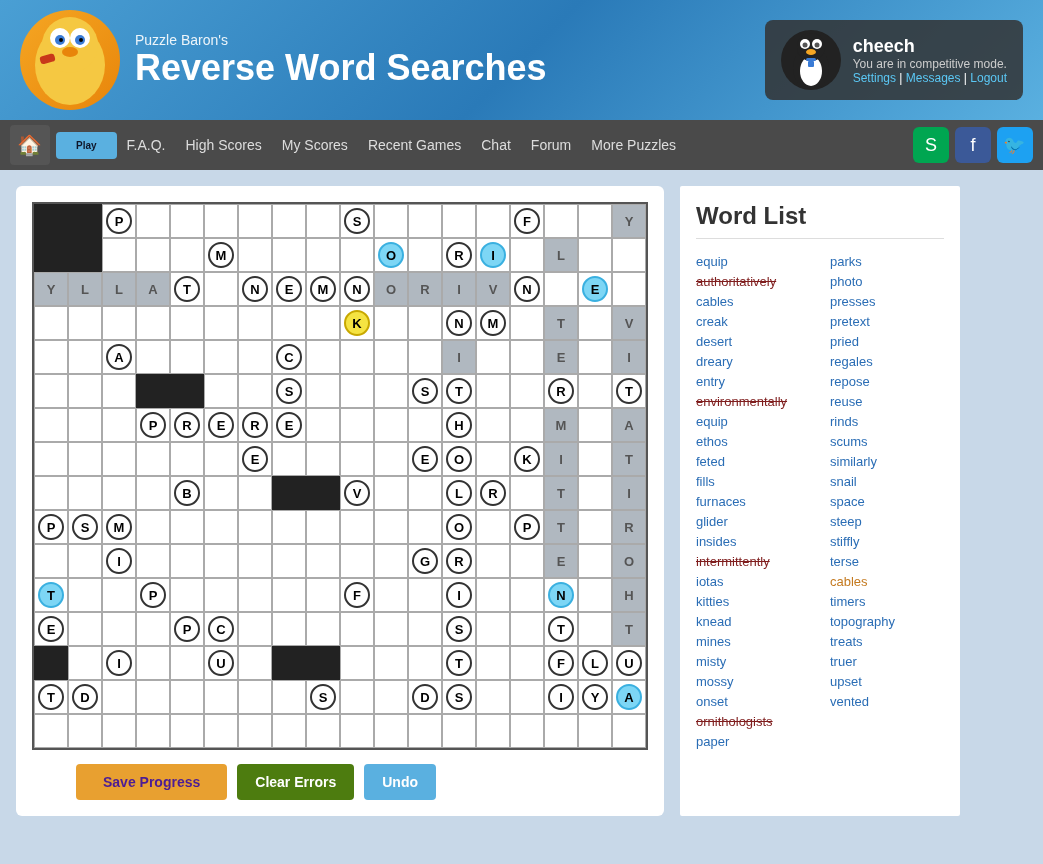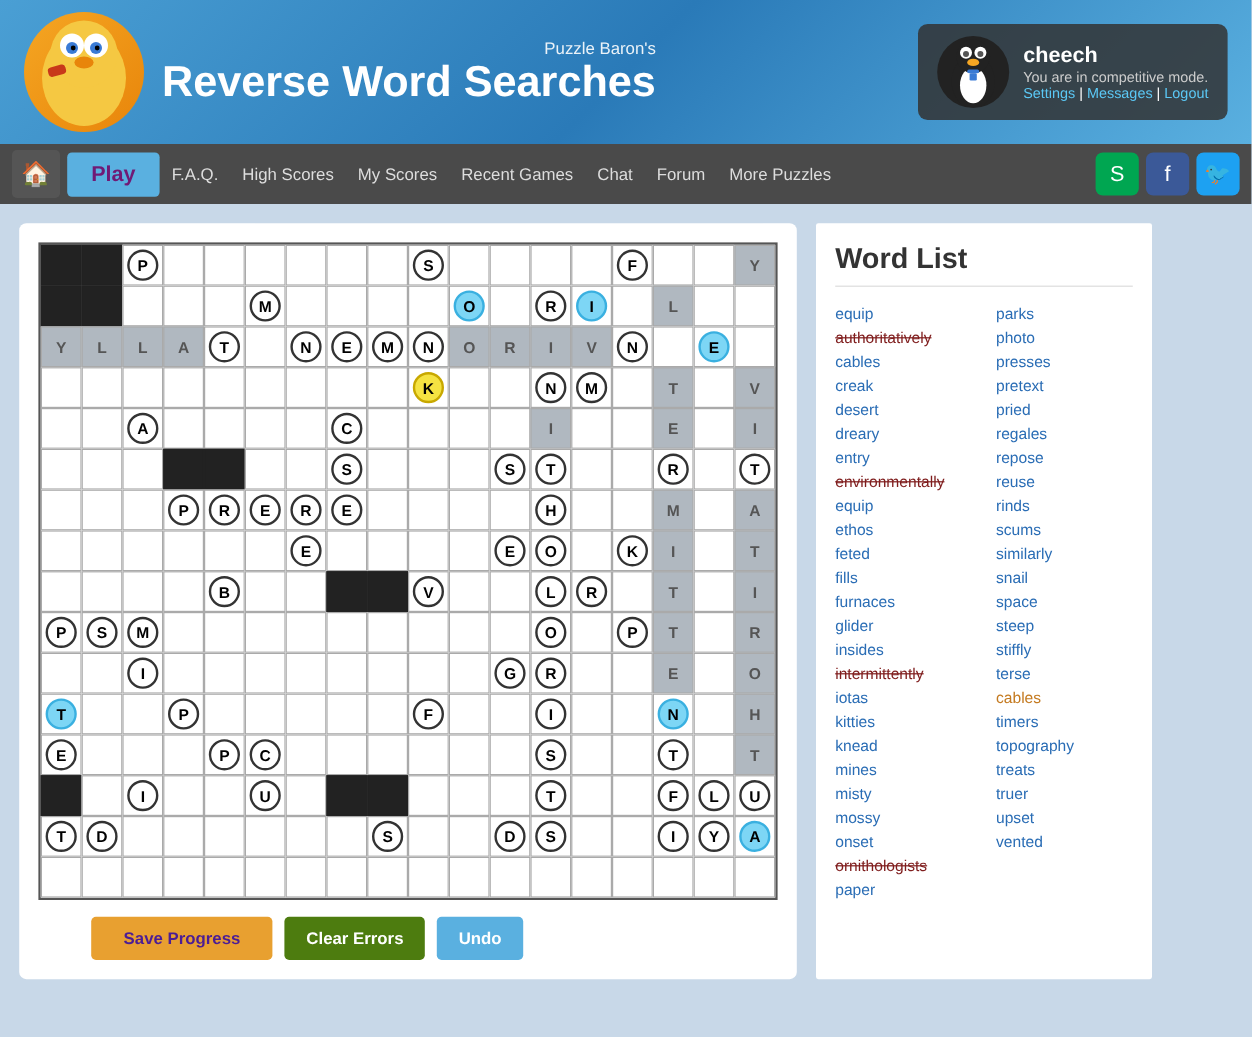--- a/index.html
+++ b/index.html
@@ -16,21 +16,21 @@
     }
     .header-left { display: flex; align-items: center; }
     .header-mascot {
       width: 100px; height: 100px;
       background: linear-gradient(135deg, #f5a623, #e8850a);
       border-radius: 50%;
       display: flex; align-items: center; justify-content: center;
       font-size: 50px; margin-right: 15px;
       overflow: hidden; position: relative;
     }
-    .header-title { color: white; text-align: right; }
+    .header-title { color: white; }
     .header-title .subtitle { font-size: 14px; font-weight: normal; opacity: 0.9; }
     .header-title .main-title { font-size: 36px; font-weight: bold; line-height: 1.1; }
     .header-user-box {
       background: rgba(50,50,50,0.85);
       border-radius: 8px;
       padding: 10px 16px;
       display: flex; align-items: center; gap: 12px;
       color: white;
     }
     .penguin-icon {
@@ -60,22 +60,22 @@
       padding: 0 10px;
       min-height: 50px;
     }
     .nav-home {
       background: #555; border: none; color: white;
       width: 40px; height: 40px; border-radius: 4px;
       display: flex; align-items: center; justify-content: center;
       font-size: 20px; cursor: pointer; margin-right: 6px;
     }
     .nav-play {
-      background: #5ab0e0; border: none; color: #701a75;
-      padding: 8px 20px; border-radius: 4px; font-size: 18px;
+      background: #5ab0e0; border: none; color: #0f172a;
+      padding: 8px 20px; border-radius: 4px; font-size: 10px;
       font-weight: bold; cursor: pointer; margin-right: 10px;
     }
     .nav-links { display: flex; gap: 20px; }
     .nav-link {
       color: #ddd; text-decoration: none; font-size: 14px; cursor: pointer;
       padding: 5px 0;
     }
     .nav-social { margin-left: auto; display: flex; gap: 6px; }
 
     

